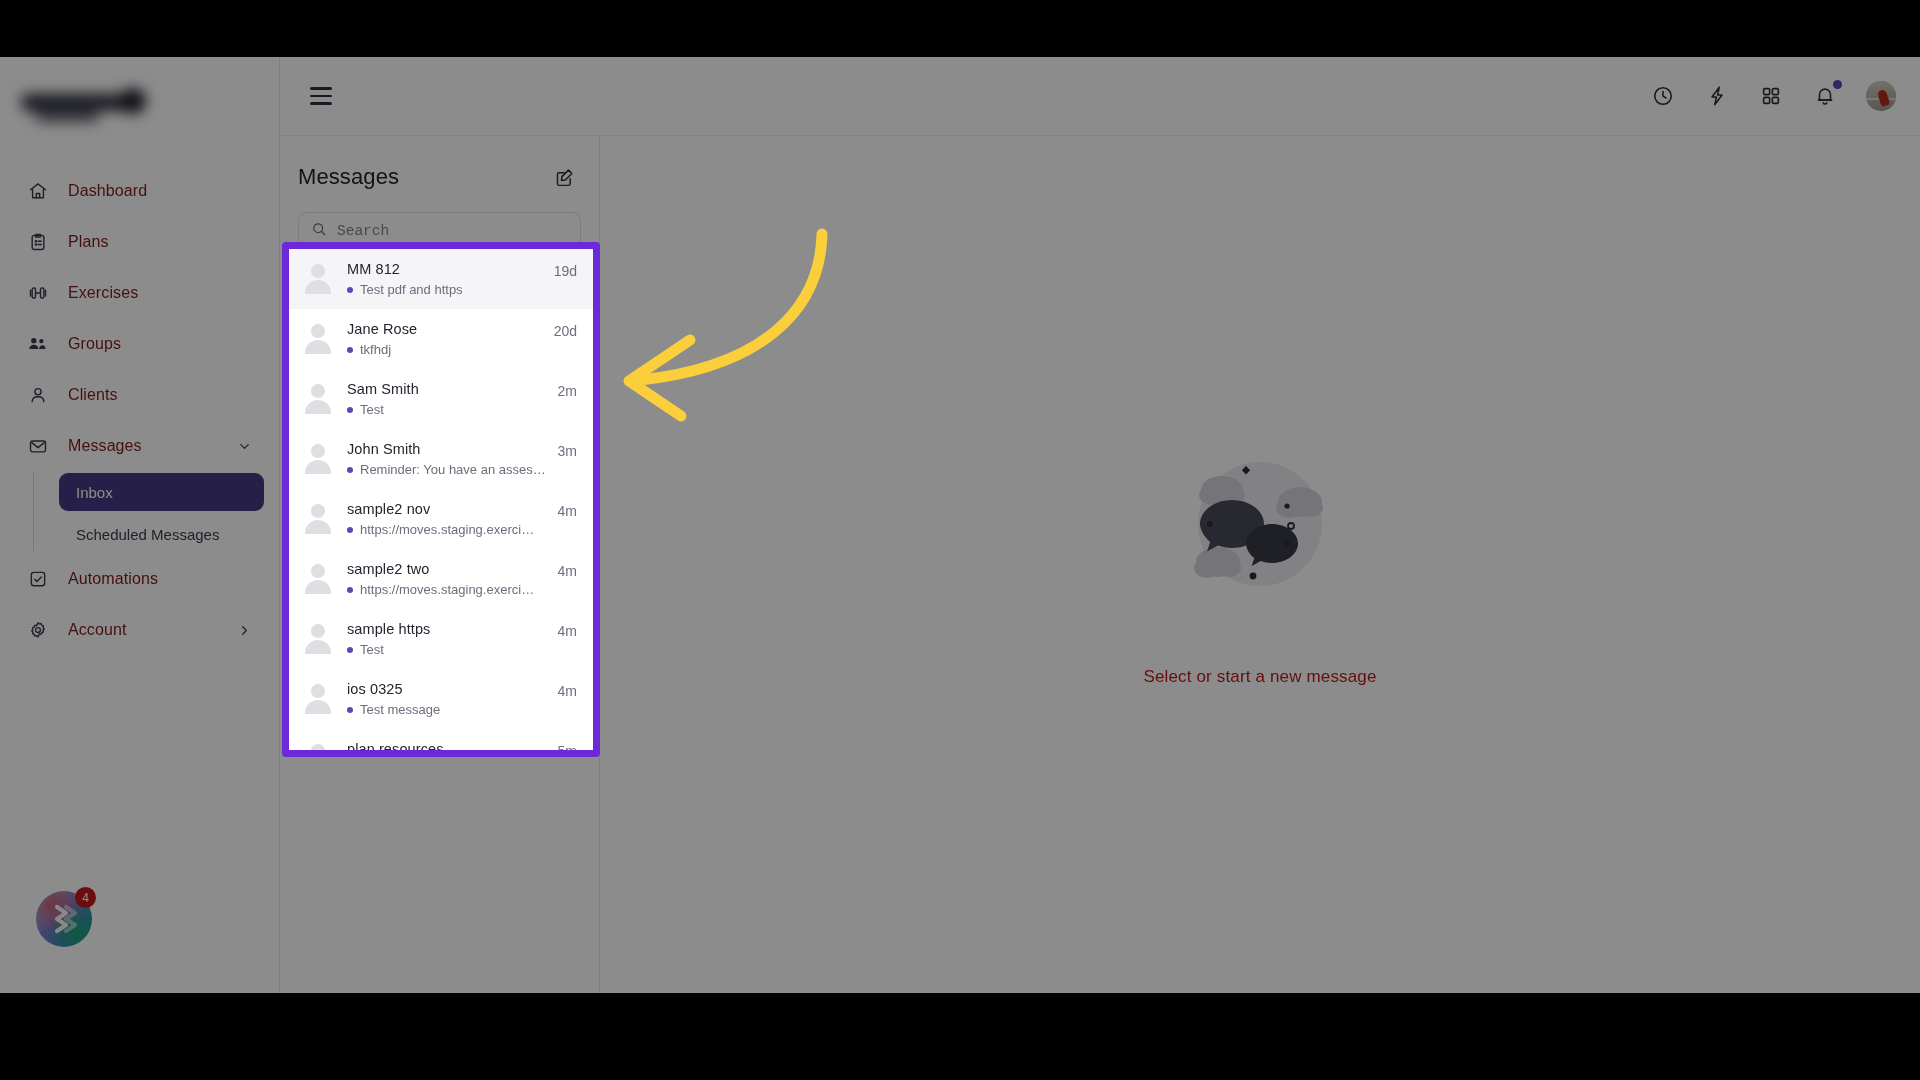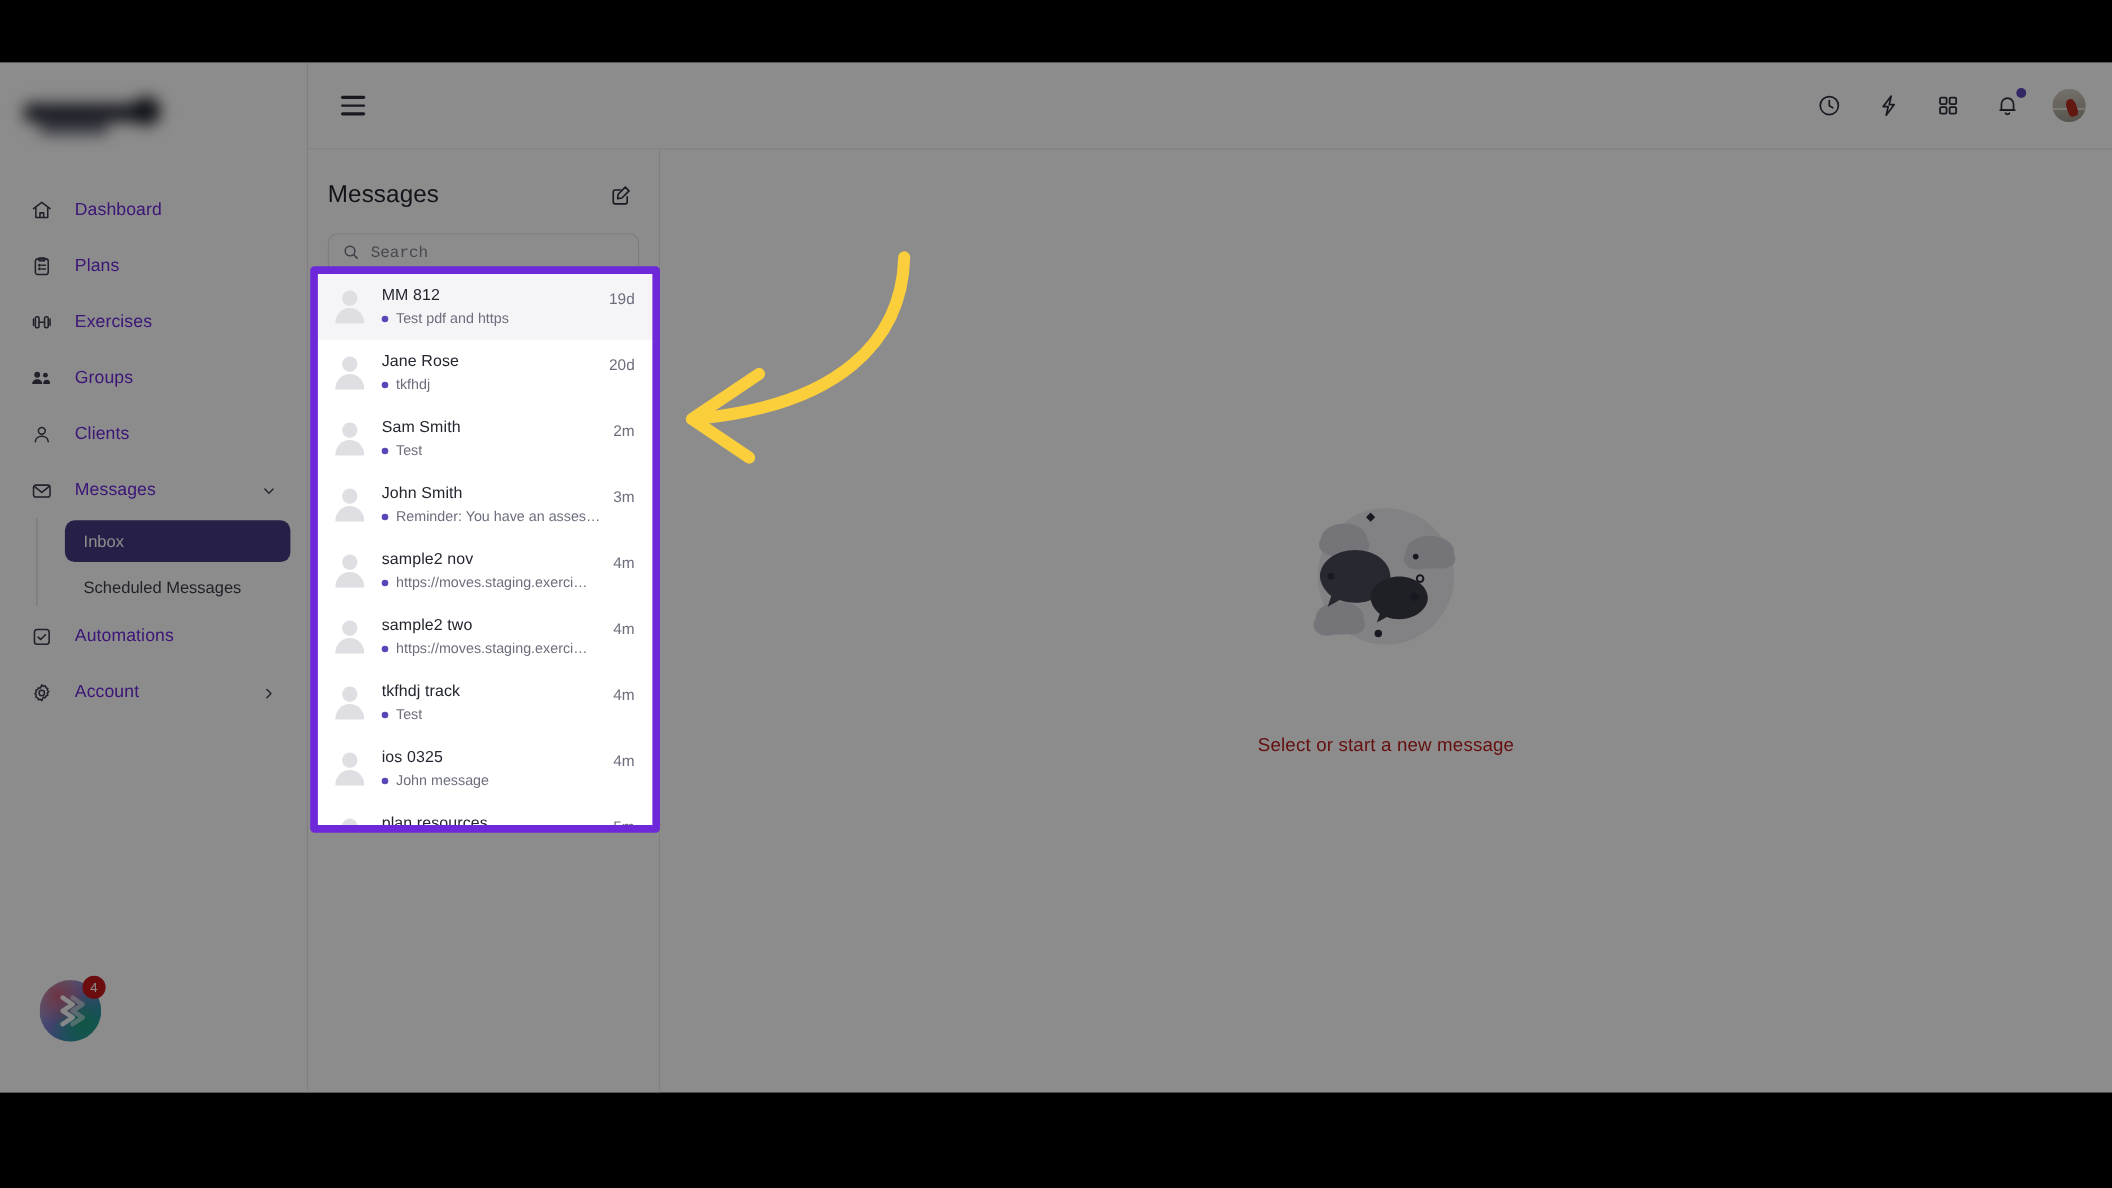--- a/index.html
+++ b/index.html
@@ -102,21 +102,21 @@
     height: 22px;
     flex: 0 0 22px;
     display: flex;
     align-items: center;
     justify-content: center;
     color: #3b3d4d;
   }
   .nav-item .lbl {
     margin-left: 19px;
     font-size: 16px;
-    color: #6d28d9;
+    color: #7f1d1d;
     letter-spacing: .1px;
     white-space: nowrap;
   }
   .nav-item .chev {
     position: absolute;
     right: 14px;
     color: #3b3d4d;
     display: flex;
     align-items: center;
   }
@@ -763,38 +763,38 @@
               </div>
             </div>
             <div class="conv-time">4m</div>
           </div>
           <div class="conv">
             <div class="conv-avatar">
               <span class="head"></span>
               <span class="body"></span>
             </div>
             <div class="conv-main">
-              <div class="conv-name">tkfhdj track</div>
+              <div class="conv-name">sample https</div>
               <div class="conv-snip-row">
                 <span class="unread-dot"></span>
                 <div class="conv-snip">Test</div>
               </div>
             </div>
             <div class="conv-time">4m</div>
           </div>
           <div class="conv">
             <div class="conv-avatar">
               <span class="head"></span>
               <span class="body"></span>
             </div>
             <div class="conv-main">
               <div class="conv-name">ios 0325</div>
               <div class="conv-snip-row">
                 <span class="unread-dot"></span>
-                <div class="conv-snip">John message</div>
+                <div class="conv-snip">Test message</div>
               </div>
             </div>
             <div class="conv-time">4m</div>
           </div>
           <div class="conv">
             <div class="conv-avatar">
               <span class="head"></span>
             </div>
             <div class="conv-main">
               <div class="conv-name">plan resources</div>

